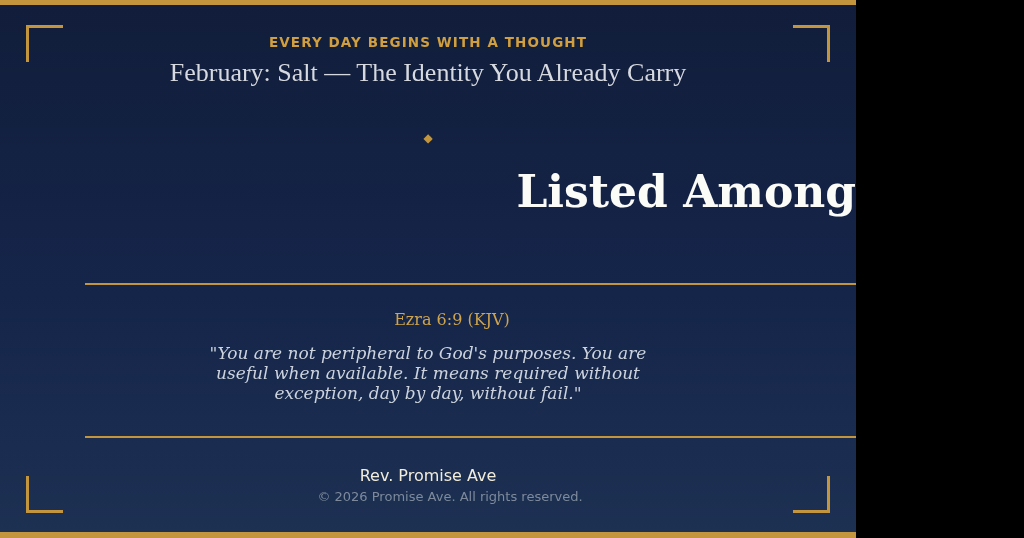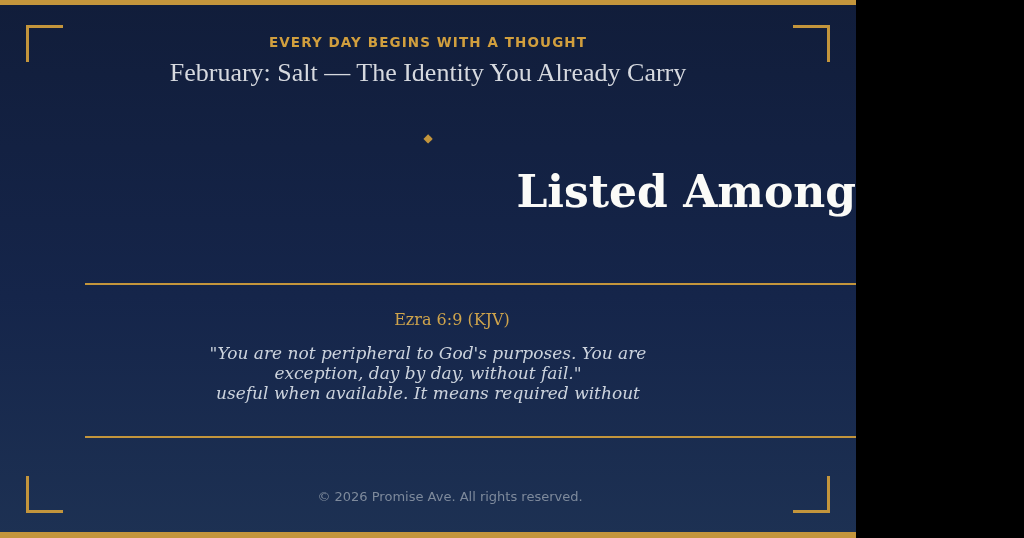--- a/index.html
+++ b/index.html
@@ -73,22 +73,23 @@
   <h1 class="ct title">
     <span class="tline">Listed Among</span>
   </h1>
 
   <div class="divider d1"></div>
 
   <div class="ct verse-ref">Ezra 6:9 (KJV)</div>
 
   <div class="ct quote">
     <span class="qline">"You are not peripheral to God's purposes. You are</span>
+    <span class="qline">useful when available. It means required without</span>
     <span class="qline">exception, day by day, without fail."</span>
-    <span class="qline">useful when available. It means required without</span>
   </div>
 
   <div class="divider d2"></div>
 
+  <div class="ct author">Rev. Promise Ave</div>
   <div class="ct copyright">© 2026 Promise Ave. All rights reserved.</div>
 
   <div class="bar bottom"></div>
 </div>
 
 </body></html>

